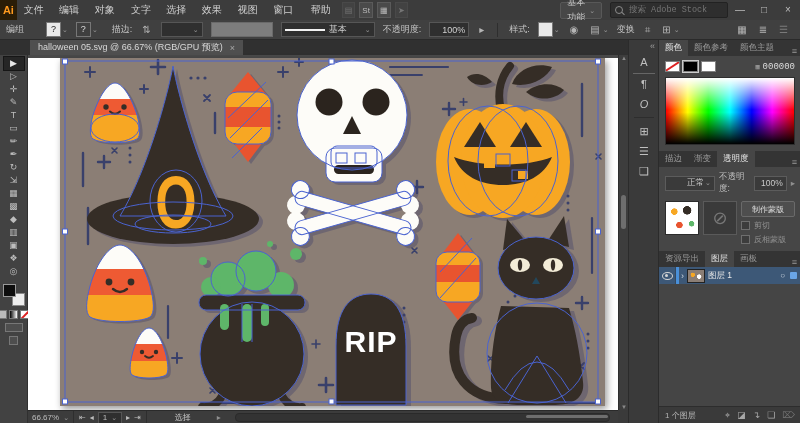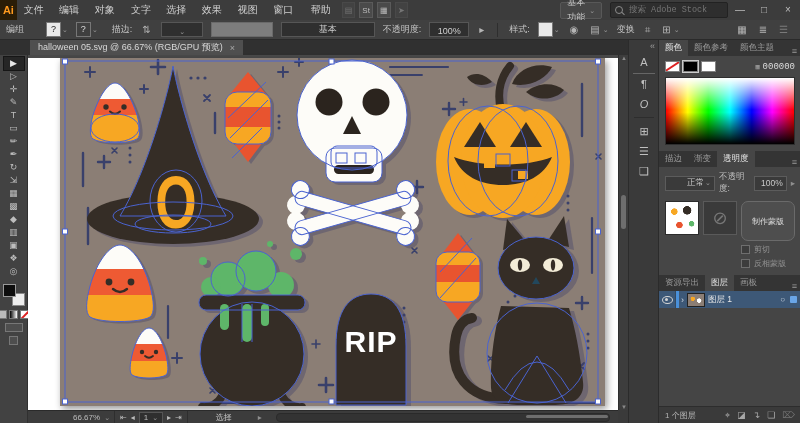--- a/index.html
+++ b/index.html
@@ -18,21 +18,21 @@
   .searchbox{margin-left:8px;width:116px;height:14px;background:#2e2e2e;border:1px solid #222;border-radius:2px;display:flex;align-items:center;padding:0 4px;}
   .mag{width:6px;height:6px;border:1.2px solid #8b8b8b;border-radius:50%;position:relative;flex:none;}
   .mag:after{content:"";position:absolute;width:4px;height:1.2px;background:#8b8b8b;transform:rotate(45deg);left:5px;top:6px;}
   .searchbox input{background:none;border:none;outline:none;color:#9a9a9a;font-size:8.5px;width:92px;margin-left:4px;font-family:Liberation Mono, monospace;}
   .winbtn{width:24px;height:20px;text-align:center;line-height:20px;color:#bdbdbd;font-size:10px;}
   
   .controlbar{left:0;top:20px;width:800px;height:20px;background:#404040;border-bottom:1px solid #2a2a2a;display:flex;align-items:center;font-size:9px;gap:8px;padding:0 6px;box-sizing:border-box;}
   .cb-label{color:#c4c4c4;}
   .swatch{width:13px;height:13px;background:#e9e9e9;color:#222;font-size:9px;text-align:center;line-height:13px;border:1px solid #777;}
   .chev{color:#9a9a9a;font-size:7px;margin-left:1px;}
-  .cb-box{height:13px;background:#2f2f2f;border:1px solid #565656;display:flex;align-items:center;padding:0 3px;color:#cfcfcf;flex-direction:column;}
+  .cb-box{height:13px;background:#2f2f2f;border:1px solid #565656;display:flex;align-items:center;padding:0 3px;color:#cfcfcf;}
   .strokeline{width:40px;height:2px;background:#f2f2f2;margin-right:4px;}
   .cb-sep{width:1px;height:14px;background:#2e2e2e;margin:0 3px;}
   .cb-icon{color:#b5b5b5;font-size:10px;padding:0 2px;}
   
   .tabbar{left:0;top:40px;width:628px;height:15px;background:#303030;border-bottom:1px solid #262626;display:flex;}
   .doctab{margin-left:30px;background:#4f4f4f;color:#d8d8d8;font-size:9px;height:15px;display:flex;align-items:center;padding:0 8px;gap:7px;}
   .doctab .x{color:#a9a9a9;font-size:9px;}
   
   .toolbar{left:0;top:55px;width:28px;height:368px;background:#424242;border-right:1px solid #303030;display:flex;flex-direction:column;align-items:center;padding-top:2px;box-sizing:border-box;}
   .tool{width:20px;height:13px;line-height:13px;text-align:center;font-size:9px;color:#bdbdbd;}
@@ -43,21 +43,21 @@
   .mini-row{display:flex;gap:2px;margin-top:4px;}
   .mini{width:7px;height:7px;border:1px solid #777;}
   .mini.none{background:#fff;position:relative;overflow:hidden;}
   .mini.none:after{content:"";position:absolute;left:-2px;top:3px;width:12px;height:1.5px;background:#d22;transform:rotate(-45deg);}
   
   .canvas{left:28px;top:55px;width:590px;height:355px;background:#ffffff;}
   .canvas-topstrip{left:0;top:0;width:590px;height:3px;background:#4a4a4a;}
   .artboard{left:32px;top:3px;width:545px;height:348px;box-shadow:2px 3px 7px rgba(0,0,0,.4);}
   
   .statusbar{left:28px;top:410px;width:590px;height:13px;background:#3c3c3c;border-top:1px solid #2a2a2a;display:flex;align-items:center;font-size:8px;color:#bdbdbd;}
-  .sb-zoom{padding:0 4px;display:flex;align-items:center;gap:3px;border-right:1px solid #2e2e2e;height:13px;margin-left:41px;}
+  .sb-zoom{padding:0 4px;display:flex;align-items:center;gap:3px;border-right:1px solid #2e2e2e;height:13px;}
   .sb-nav{display:flex;align-items:center;gap:4px;padding:0 5px;border-right:1px solid #2e2e2e;height:13px;}
   .sb-abox{background:#2f2f2f;border:1px solid #555;height:10px;line-height:10px;padding:0 4px;display:flex;gap:3px;align-items:center;}
   .sb-status{margin-left:28px;color:#c9c9c9;}
   .hscroll{flex:1;height:7px;background:#333;border:1px solid #2a2a2a;border-radius:4px;margin:0 8px 0 14px;position:relative;}
   .hthumb{position:absolute;right:1px;top:1px;width:82px;height:3px;background:#6e6e6e;border-radius:2px;}
   
   .vscroll{left:618px;top:55px;width:10px;height:355px;background:#3d3d3d;border-left:1px solid #2e2e2e;}
   .vthumb{position:absolute;left:2px;top:140px;width:5px;height:34px;background:#6e6e6e;border-radius:3px;}
   .vsarr{position:absolute;left:0;width:10px;text-align:center;font-size:6px;color:#888;}
   .iconstrip{left:628px;top:40px;width:30px;height:383px;background:#3a3a3a;border-left:1px solid #2b2b2b;display:flex;flex-direction:column;align-items:center;}
@@ -84,21 +84,21 @@
   
   .trow{display:flex;align-items:center;gap:4px;padding:4px 6px 2px;font-size:8.5px;}
   .tsel{width:50px;height:13px;background:#3a3a3a;border:1px solid #5c5c5c;display:flex;align-items:center;justify-content:flex-end;padding:0 3px;}
   .tval{width:30px;height:13px;background:#3a3a3a;border:1px solid #5c5c5c;display:flex;align-items:center;justify-content:flex-end;padding:0 3px;}
   .thumb-art{width:32px;height:32px;background:#fff;border:1px solid #2c2c2c;
     background-image:radial-gradient(circle at 26% 30%,#f7a723 3px,rgba(0,0,0,0) 3.5px),
                      radial-gradient(circle at 66% 26%,#342c25 4px,rgba(0,0,0,0) 4.5px),
                      radial-gradient(circle at 42% 72%,#e8542f 3px,rgba(0,0,0,0) 3.5px),
                      radial-gradient(circle at 80% 68%,#5eb669 2.5px,rgba(0,0,0,0) 3px);}
   .thumb-mask{width:32px;height:32px;background:#3a3a3a;border:1px solid #5a5a5a;display:flex;align-items:center;justify-content:center;color:#777;font-size:18px;}
-  .mask-btn{height:14px;border:1px solid #6a6a6a;background:#4e4e4e;color:#ddd;font-size:8px;display:flex;align-items:center;justify-content:center;border-radius:7px;padding:12px 4px;}
+  .mask-btn{height:14px;border:1px solid #6a6a6a;background:#4e4e4e;color:#ddd;font-size:8px;display:flex;align-items:center;justify-content:center;border-radius:2px;padding:0 4px;}
   .ckrow{display:flex;align-items:center;gap:4px;color:#8f8f8f;font-size:8px;margin-top:3px;}
   .ck{width:7px;height:7px;border:1px solid #6e6e6e;background:#3c3c3c;flex:none;}
   
   .lbody{background:#454545;flex:1;display:flex;flex-direction:column;}
   .layer-row{height:17px;background:#3d5877;display:flex;align-items:center;font-size:8.5px;color:#e8e8e8;}
   .eyecell{width:16px;display:flex;justify-content:center;border-right:1px solid #35495f;height:17px;align-items:center;}
   .eye{width:9px;height:6px;border:1px solid #d5d5d5;border-radius:50%;position:relative;}
   .eye:after{content:"";position:absolute;left:2.5px;top:1px;width:3px;height:3px;background:#d5d5d5;border-radius:50%;}
   .accent{width:3px;height:17px;background:#4a90d9;margin-right:2px;}
   .lthumb{width:16px;height:12px;background:#8b7e75;border:1px solid #222;margin:0 3px;

